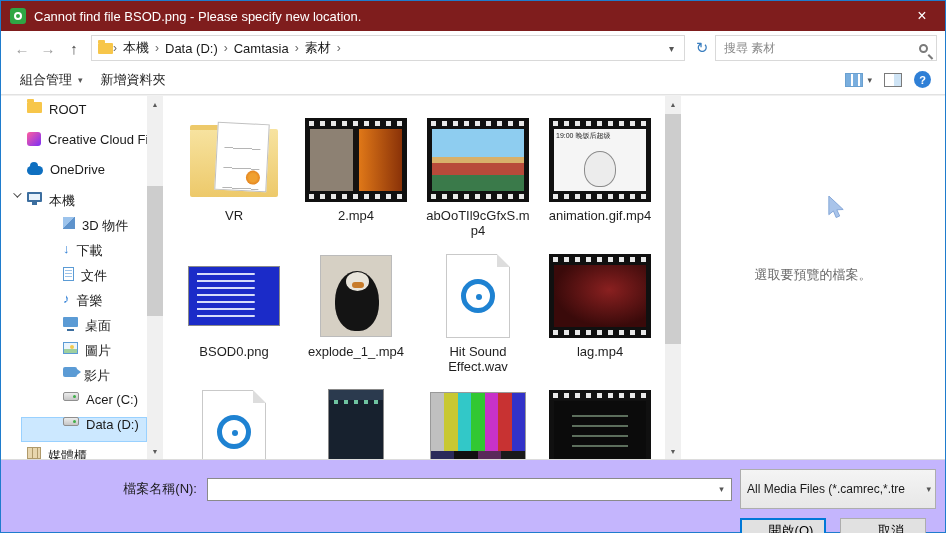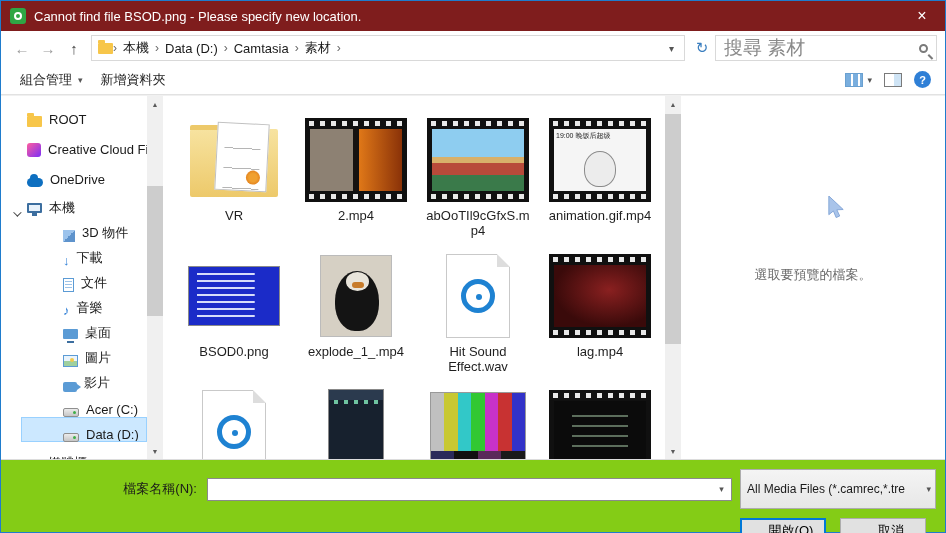--- a/index.html
+++ b/index.html
@@ -24,21 +24,21 @@
   .dim { color:#9a9a9a; } .drk { color:#4a4a4a; }
   .addressbar { flex:1; height:26px; border:1px solid #d9d9d9; background:#fff;
     display:flex; align-items:center; padding:0 6px; margin:0 4px; font-size:13px; color:#1a1a1a; }
   .crumb { padding:0 6px; white-space:nowrap; }
   .crumb-sep { color:#6a6a6a; font-size:12px; }
   .addr-caret { margin-left:auto; color:#555; font-size:10px; padding:0 4px; }
   .refresh-btn { width:26px; height:26px; display:flex; align-items:center; justify-content:center;
     color:#3a7ebf; font-size:15px; flex:none; }
   .searchbox { width:222px; height:26px; border:1px solid #d9d9d9; background:#fff;
     display:flex; align-items:center; padding:0 8px; flex:none; }
-  .search-input { border:none; outline:none; width:180px; font-size:19px; color:#333;
+  .search-input { border:none; outline:none; width:180px; font-size:12px; color:#333;
     font-family:inherit; }
   .search-input::placeholder { color:#8a8a8a; }
   .search-glyph { width:9px; height:9px; border:2px solid #7a7a7a; border-radius:50%;
     position:relative; margin-left:auto; flex:none; }
   .search-glyph::after { content:""; position:absolute; left:8px; top:8px; width:6px; height:2px;
     background:#7a7a7a; transform:rotate(45deg); transform-origin:0 0; }
 
   
   .toolbar { height:30px; background:#fff; border-bottom:1px solid #e2e2e2;
     display:flex; align-items:center; padding:0 10px; font-size:13px; color:#222; }
@@ -51,21 +51,21 @@
     background:linear-gradient(90deg,#fff 0 55%,#cfe4f5 55%); flex:none; }
   .help-ic { width:17px; height:17px; border-radius:50%; background:#2f7fd6; color:#fff;
     font-size:11px; font-weight:bold; display:flex; align-items:center; justify-content:center; }
 
   
   .content { position:absolute; top:95px; bottom:73px; left:0; right:0; background:#fff;
     display:flex; }
 
   
   .sidebar { width:146px; padding-top:6px; font-size:13px; overflow:hidden; flex:none; }
-  .side-item { height:25px; display:flex; align-items:flex-end; gap:7px; padding-left:26px;
+  .side-item { height:25px; display:flex; align-items:flex-start; gap:7px; padding-left:26px;
     color:#1a1a1a; white-space:nowrap; position:relative; }
   .side-item.child { padding-left:42px;margin-left:20px; }
   .side-item.gap { margin-top:5px; }
   .side-item.sel { background:#cce8ff; outline:1px solid #99d1ff; outline-offset:-1px; }
   .twisty { position:absolute; left:12px; width:6px; height:6px; border-right:1.5px solid #444;
     border-bottom:1.5px solid #444; transform:rotate(45deg) translateY(-2px); }
 
   .ic { flex:none; }
   .i-folder { width:15px; height:11px; background:#f7c64a; border-radius:1px; position:relative; }
   .i-folder::before { content:""; position:absolute; top:-3px; left:0; width:7px; height:3px;
@@ -172,21 +172,21 @@
     background:linear-gradient(90deg,#c0c0c0 0 14.3%,#c8c832 14.3% 28.6%,#32c8c8 28.6% 42.9%,#32c832 42.9% 57.2%,#c832c8 57.2% 71.5%,#c83232 71.5% 85.8%,#3232c8 85.8%); }
   .bars::after { content:""; position:absolute; left:0; right:0; bottom:0; height:20px;
     background:linear-gradient(90deg,#2a2a5a 0 25%,#111 25% 50%,#5a2a5a 50% 75%,#1a1a1a 75%); }
 
   
   .preview { flex:1; position:relative; font-size:13px; color:#6a6a6a; }
   .preview-msg { margin-top:170px; text-align:center; }
   .cursor { position:absolute; left:146px; top:100px; }
 
   
-  .footer { position:absolute; left:0; right:0; bottom:0; height:73px; background:#84cc16;
+  .footer { position:absolute; left:0; right:0; bottom:0; height:73px; background:#c4b5fd;
     border-top:1px solid #dcdcdc; padding:9px 10px 0; font-size:13px; color:#1a1a1a; }
   .frow1 { display:flex; align-items:center; }
   .fn-label { width:196px; text-align:right; padding-right:10px; flex:none; }
   .fn-combo { position:relative; width:525px; flex:none; }
   .fn-input { width:100%; height:23px; border:1px solid #8a8a8a; padding:0 22px 0 6px;
     font-size:13px; font-family:inherit; outline:none; }
   .combo-caret { position:absolute; right:1px; top:1px; bottom:1px; width:19px; display:flex;
     align-items:center; justify-content:center; color:#555; font-size:9px; }
   .ft-select { width:196px; height:40px; margin-left:8px; border:1px solid #adadad;
     background:linear-gradient(#f4f4f4,#e7e7e7); display:flex; align-items:center;

